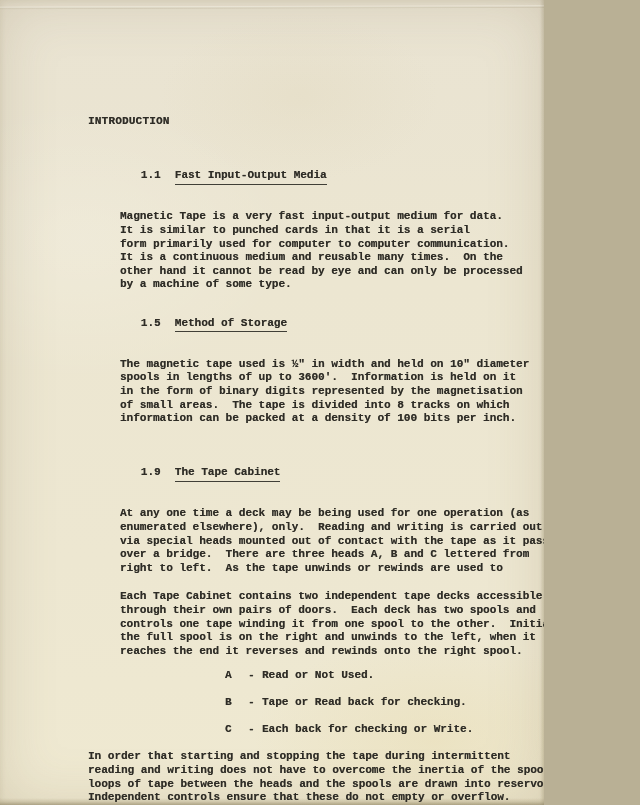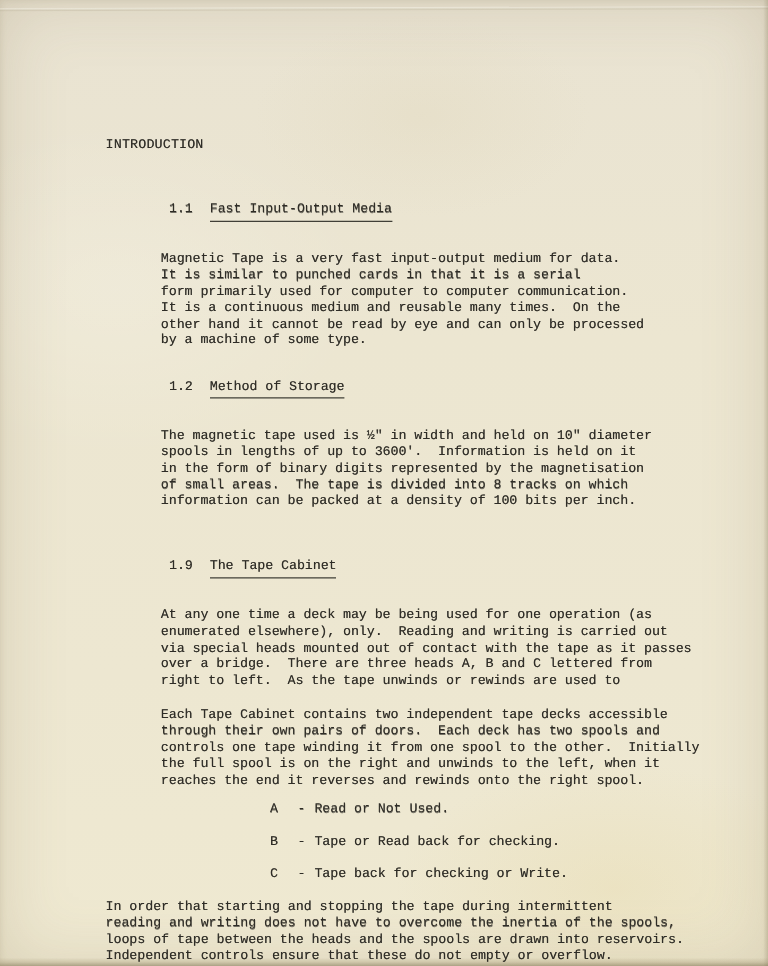--- a/index.html
+++ b/index.html
@@ -2,32 +2,32 @@
 <html><head>
 <meta charset="utf-8">
 <style>
   html, body {
     margin: 0;
     padding: 0;
     background: #b9b095;
   }
   .page {
     position: relative;
-    width: 640px;
+    width: 544px;
     height: 805px;
     overflow: hidden;
     background:
       radial-gradient(ellipse 260px 150px at 80% 92%, rgba(228,213,160,0.30), transparent 70%),
       radial-gradient(ellipse 300px 200px at 15% 30%, rgba(255,255,250,0.18), transparent 70%),
       radial-gradient(ellipse 200px 120px at 55% 12%, rgba(221,211,180,0.25), transparent 70%),
       linear-gradient(180deg, #e9e3d2 0%, #ece6d1 35%, #ede7d1 70%, #efe9d1 100%);
     box-shadow: inset 0 0 55px rgba(135,120,85,0.22), inset 0 0 6px rgba(135,120,85,0.18);
     font-family: "Liberation Mono", "DejaVu Sans Mono", monospace;
     font-size: 11px;
-    font-weight: normal;
+    font-weight: bold;
     line-height: 13.6px;
     color: #2e2c26;
     text-shadow: 0.2px 0.2px 0.4px rgba(46,44,38,0.65);
   }
   .crease-top {
     position: absolute;
     top: 6px; left: 0; right: 0;
     height: 3px;
     background: linear-gradient(180deg, rgba(255,255,248,0.45) 0%, rgba(130,118,85,0.14) 70%, transparent 100%);
     transform: rotate(-0.15deg);
@@ -61,21 +61,21 @@
   .sec-num {
     display: inline-block;
     width: 34px;
   }
   .sec-title {
     display: inline-block;
     border-bottom: 1.3px solid rgba(46,44,38,0.9);
     padding-bottom: 1px;
   }
   .para {
-    margin-left: 46px;
+    margin-left: 32px;
     margin-bottom: 11px;
     white-space: pre;
   }
   .sec-gap-sm { margin-bottom: 11px; }
   .sec-gap-lg { margin-bottom: 27px; }
   .para-last { margin-bottom: 15px; }
   .head-list {
     margin-left: 137px;
     margin-bottom: 13px;
   }
@@ -109,21 +109,21 @@
       <div class="para">Magnetic Tape is a very fast input-output medium for data.
 It is similar to punched cards in that it is a serial
 form primarily used for computer to computer communication.
 It is a continuous medium and reusable many times.  On the
 other hand it cannot be read by eye and can only be processed
 by a machine of some type.</div>
     </section>
 
     <section class="sec-gap-lg">
       <div class="sec-head">
-        <span class="sec-num">1.2</span><span class="sec-title">Method of Storage</span>
+        <span class="sec-num">1.5</span><span class="sec-title">Method of Storage</span>
       </div>
       <div class="para">The magnetic tape used is ½" in width and held on 10" diameter
 spools in lengths of up to 3600'.  Information is held on it
 in the form of binary digits represented by the magnetisation
 of small areas.  The tape is divided into 8 tracks on which
 information can be packed at a density of 100 bits per inch.</div>
     </section>
 
     <section>
       <div class="sec-head">
@@ -141,21 +141,21 @@
 reaches the end it reverses and rewinds onto the right spool.</div>
 
       <div class="head-list">
         <div class="head-list-item">
           <span class="li-label">A</span><span class="li-dash">-</span><span>Read or Not Used.</span>
         </div>
         <div class="head-list-item">
           <span class="li-label">B</span><span class="li-dash">-</span><span>Tape or Read back for checking.</span>
         </div>
         <div class="head-list-item">
-          <span class="li-label">C</span><span class="li-dash">-</span><span>Tape back for checking or Write.</span>
+          <span class="li-label">C</span><span class="li-dash">-</span><span>Each back for checking or Write.</span>
         </div>
       </div>
 
       <div class="closing">In order that starting and stopping the tape during intermittent
 reading and writing does not have to overcome the inertia of the spools,
 loops of tape between the heads and the spools are drawn into reservoirs.
 Independent controls ensure that these do not empty or overflow.</div>
     </section>
 
   </div>

